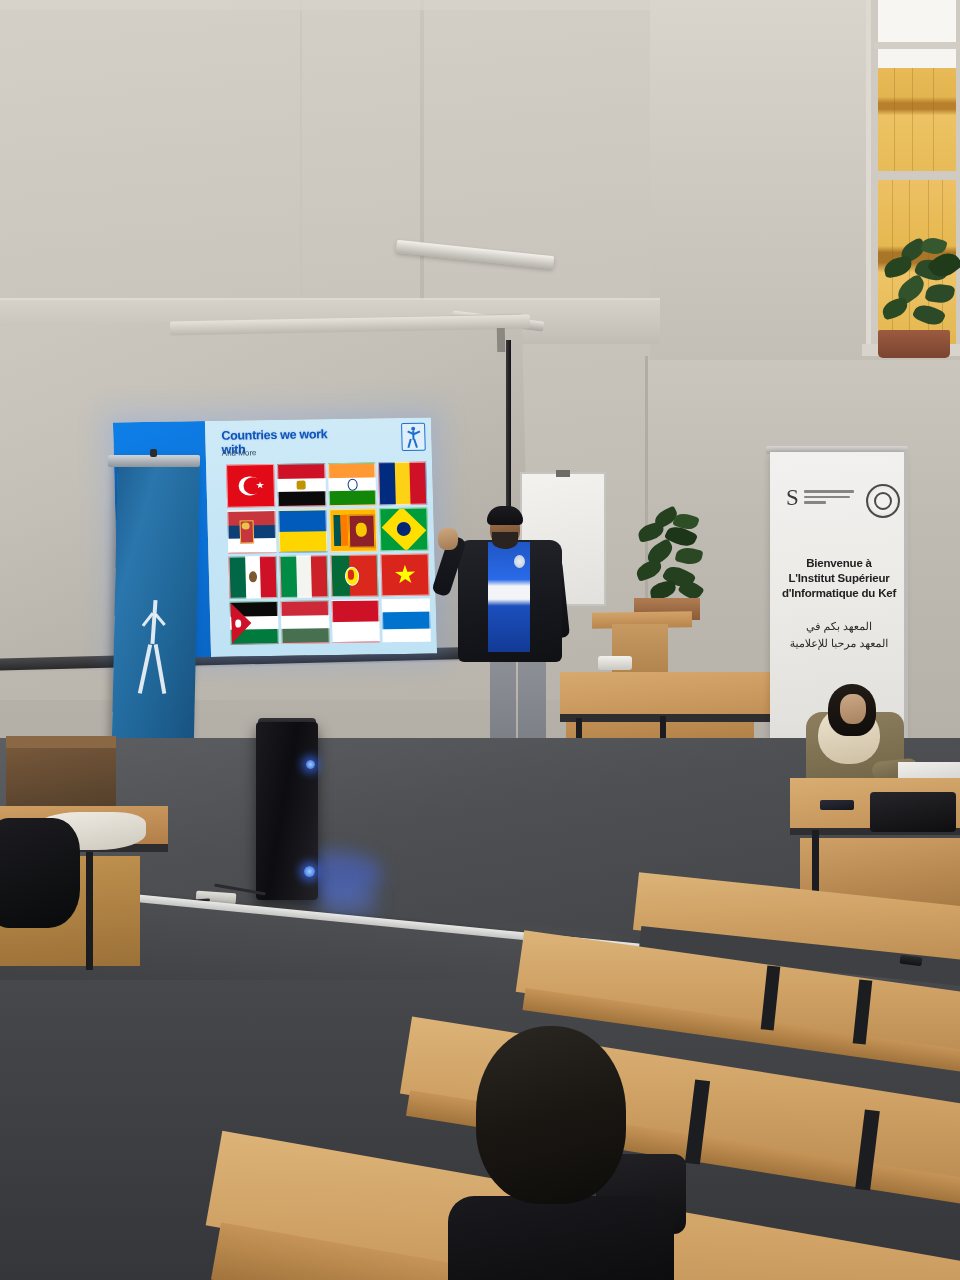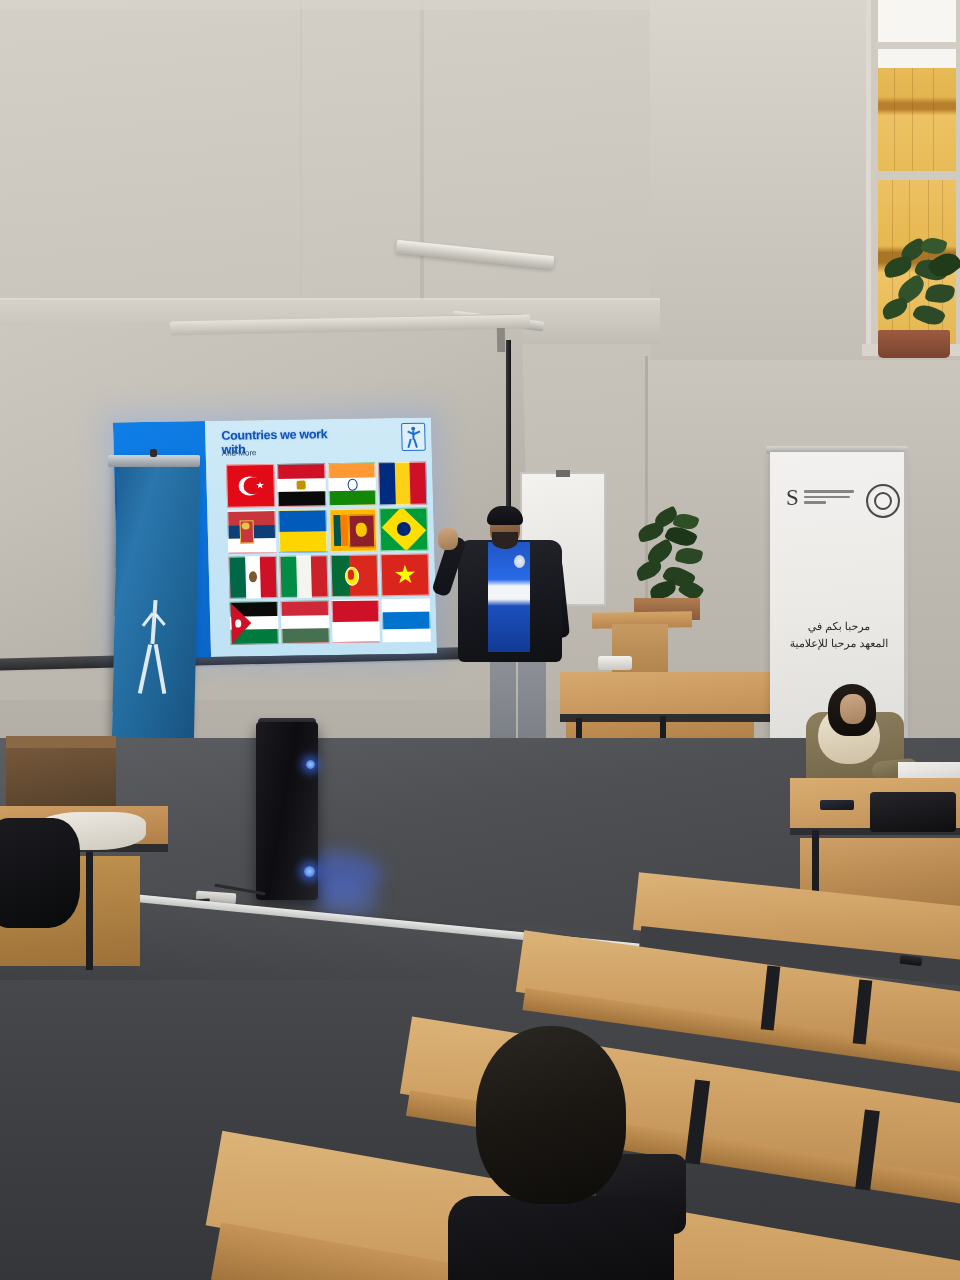--- a/index.html
+++ b/index.html
@@ -435,22 +435,27 @@
   <div class="abs banner-r"></div>
   <div class="abs banner-r-pole"></div>
   <div class="abs br-logo-s">S</div>
   <div class="abs br-logo-lines">
     <div class="brl" style="width:50px"></div>
     <div class="brl" style="width:46px"></div>
     <div class="brl" style="width:22px"></div>
   </div>
   <div class="abs br-seal"></div>
   <div class="abs br-seal-in"></div>
+  <div class="abs br-fr">
+    <div>Bienvenue à</div>
+    <div>L'Institut Supérieur</div>
+    <div>d'Informatique du Kef</div>
+  </div>
   <div class="abs br-ar">
-    <div>مرحبا بكم في</div>
+    <div>المعهد بكم في</div>
     <div>المعهد مرحبا للإعلامية</div>
   </div>
   <div class="abs br-url">www.isikef.rnu.tn</div>
 
   <div class="abs p-leg" style="left:490px;top:652px;width:26px;height:148px;border-radius:4px"></div>
   <div class="abs p-leg" style="left:518px;top:652px;width:28px;height:152px;border-radius:4px"></div>
   <div class="abs p-shoe" style="left:484px;top:792px;width:40px;height:16px"></div>
   <div class="abs p-shoe" style="left:520px;top:796px;width:40px;height:16px"></div>
   <div class="abs p-arm-r"></div>
   <div class="abs p-torso"></div>

